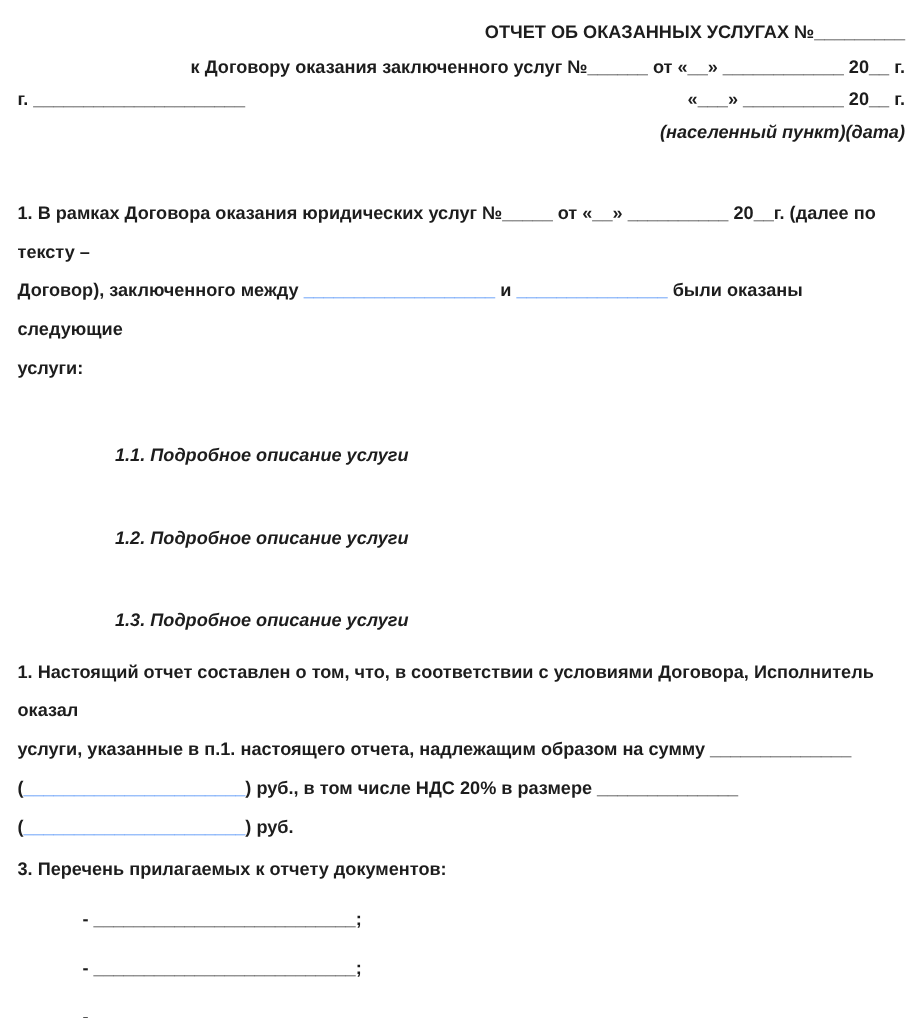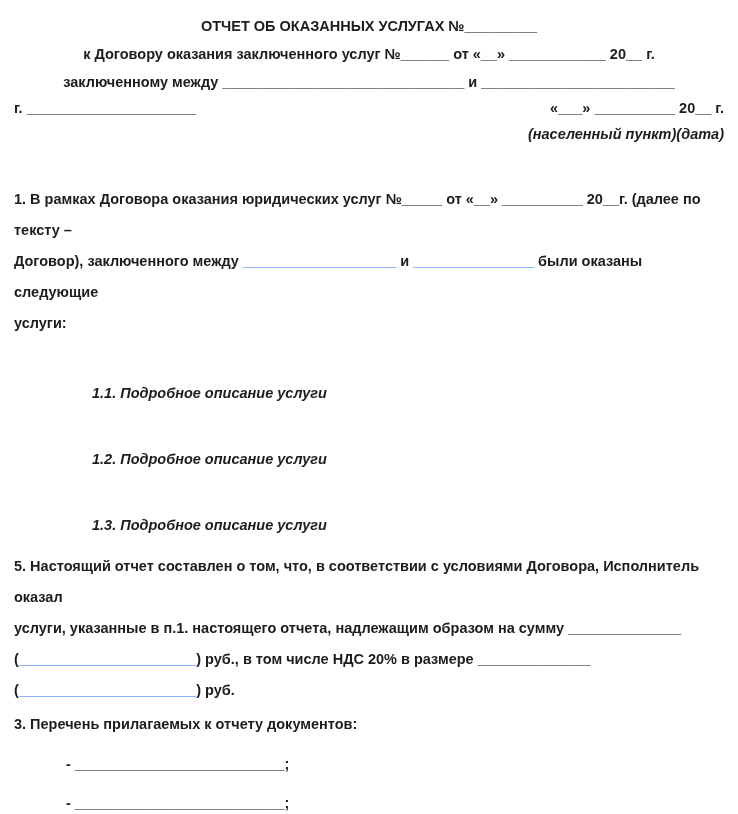--- a/index.html
+++ b/index.html
@@ -12,21 +12,21 @@
     min-height: 814px;
     box-sizing: border-box;
     padding: 12px 14px 10px 14px;
     font-family: "Liberation Sans", sans-serif;
     font-weight: 700;
     font-size: 14.5px;
     color: #1d1d1d;
     background: #ffffff;
   }
   .center { text-align: center; }
-  .hdr { line-height: 28px; }
+  .hdr { line-height: 28px; text-align: right; }
   .place-row {
     display: flex;
     justify-content: space-between;
     line-height: 24px;
   }
   .captions-row {
     display: flex;
     justify-content: flex-end;
     line-height: 24px;
     margin-top: 2px;
@@ -55,21 +55,20 @@
 </style>
 </head>
 <body>
 
 <div class="page">
 
   <div class="hdr center">ОТЧЕТ ОБ ОКАЗАННЫХ УСЛУГАХ №_________</div>
 
   <div class="hdr center">к Договору оказания заключенного услуг №______ от «__» ____________ 20__ г.</div>
 
-  <div class="hdr center"><span>заключенному между </span><span>______________________________</span><span> и </span><span>________________________</span></div>
 
   <div class="place-row">
     <span>г. _____________________</span>
     <span>«___» __________ 20__ г.</span>
   </div>
 
   <div class="captions-row">
     <span class="italic caption-left">(населенный пункт)</span>
     <span class="italic">(дата)</span>
   </div>
@@ -80,21 +79,21 @@
     <div class="line">услуги:</div>
   </div>
 
   <div class="svc-list">
     <div class="svc">1.1. Подробное описание услуги</div>
     <div class="svc">1.2. Подробное описание услуги</div>
     <div class="svc">1.3. Подробное описание услуги</div>
   </div>
 
   <div class="para para2">
-    <div class="line">5. Настоящий отчет составлен о том, что, в соответствии с условиями Договора, Исполнитель оказал</div>
+    <div class="line">1. Настоящий отчет составлен о том, что, в соответствии с условиями Договора, Исполнитель оказал</div>
     <div class="line">услуги, указанные в п.1. настоящего отчета, надлежащим образом на сумму ______________</div>
     <div class="line"><span>(</span><span class="blank-grey">______________________</span><span>) руб., в том числе НДС 20% в размере ______________</span></div>
     <div class="line"><span>(</span><span class="blank-grey">______________________</span><span>) руб.</span></div>
   </div>
 
   <div class="sec3-heading">3. Перечень прилагаемых к отчету документов:</div>
 
   <div class="doc-list">
     <div class="doc-item">- __________________________;</div>
     <div class="doc-item">- __________________________;</div>

